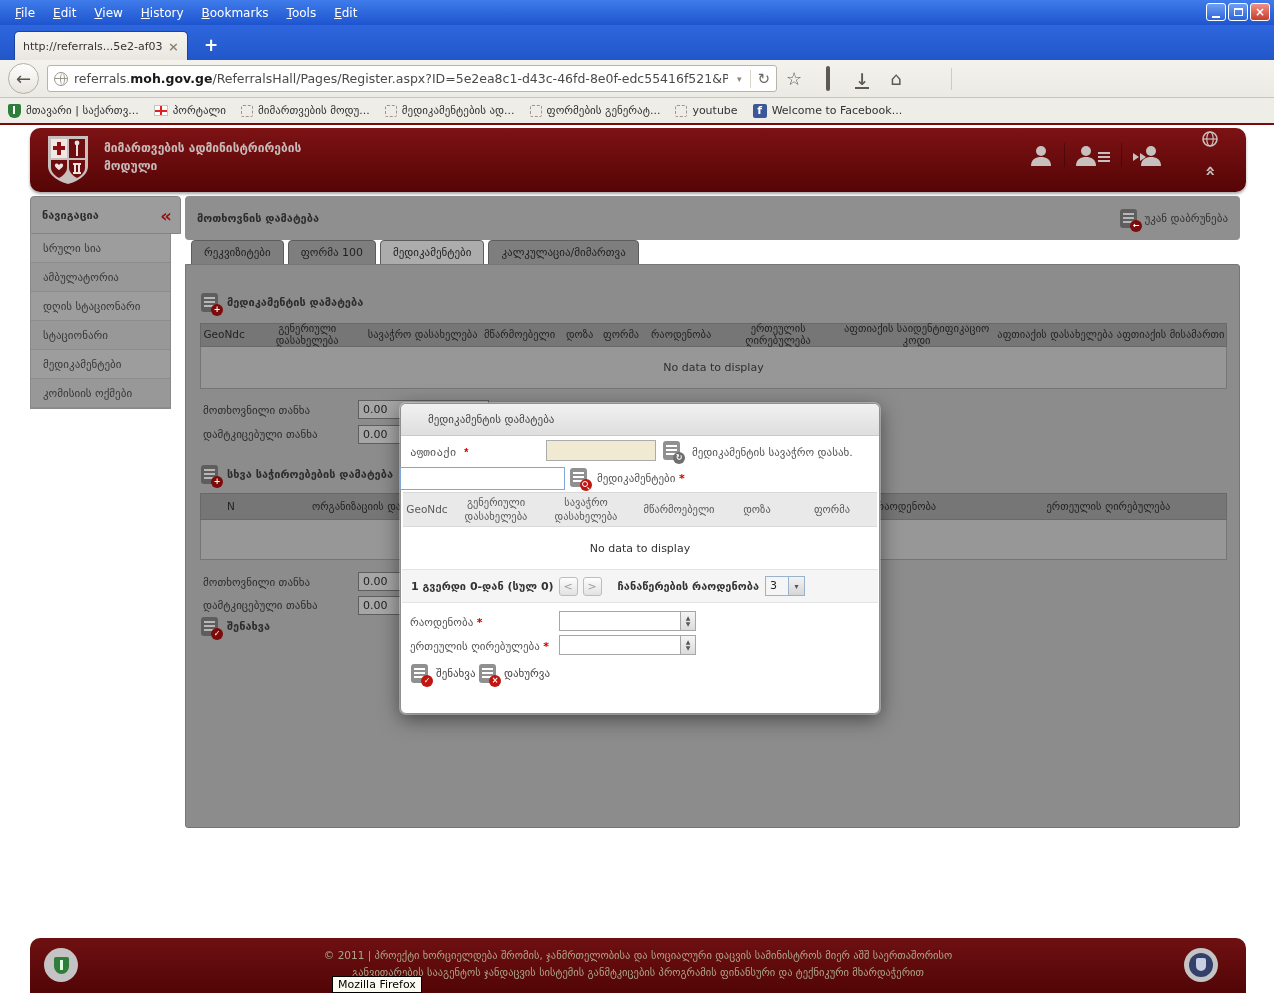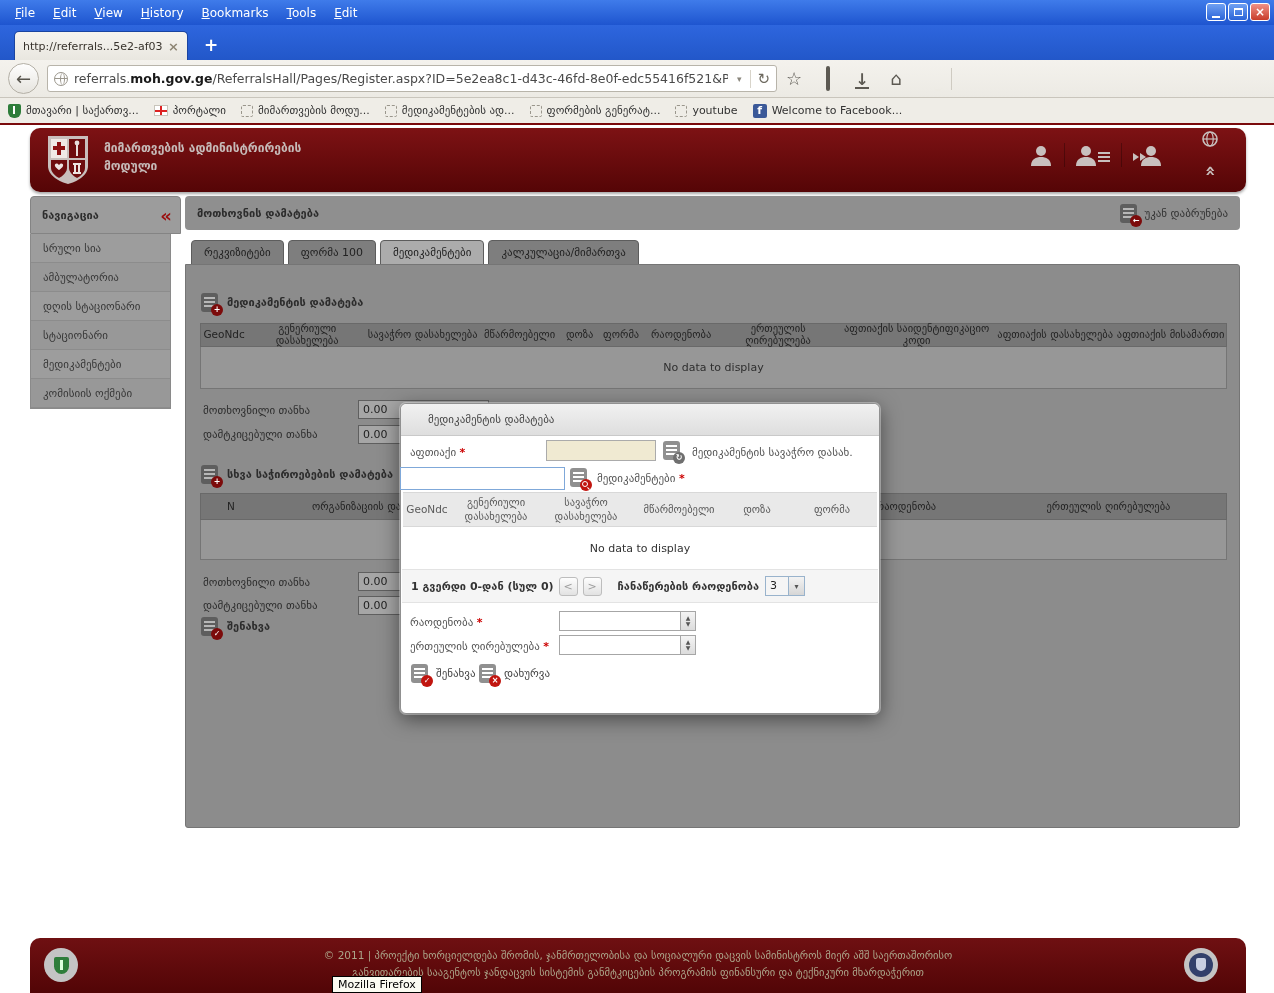--- a/index.html
+++ b/index.html
@@ -94,21 +94,21 @@
     border:1px solid #848484; border-radius:4px 4px 0 0; display:flex; align-items:center;
     justify-content:space-between; padding:0 11px; }
   .sb-title .t { font-size:11px; font-weight:bold; color:#2E2E2E; }
   .sb-collapse { color:#9B0D0D; font-size:18px; font-weight:bold; letter-spacing:-3px; }
   .sb-list { position:absolute; left:30px; top:234px; width:141px; background:#9B9B9B;
     border:1px solid #8A8A8A; border-top:none; }
   .sb-item { height:29px; line-height:29px; padding-left:12px; font-size:11px; color:#393939;
     border-bottom:1px solid #8C8C8C; background:#9D9D9D; }
   .sb-item:nth-child(even){ background:#989898; }
 
-  .ct-title { position:absolute; left:185px; top:196px; width:1055px; height:34px; background:#8F8F8F;
+  .ct-title { position:absolute; left:185px; top:196px; width:1055px; height:44px; background:#8F8F8F;
     border-radius:4px; display:flex; align-items:center; justify-content:space-between; padding:0 12px; }
   .ct-title .t { font-size:11px; font-weight:bold; color:#2C2C2C; }
   .mini-btn { display:flex; align-items:center; gap:7px; font-size:11px; color:#333; }
 
   .tabs2 { position:absolute; left:191px; top:240px; display:flex; gap:4px; }
   .tab2 { height:25px; line-height:23px; padding:0 12px; background:#7E7E7E; border:1px solid #5D5D5D;
     border-radius:4px 4px 0 0; font-size:11px; color:#222; }
   .tab2.active { background:#ACACAC; }
 
   .panel { position:absolute; left:185px; top:264px; width:1055px; height:564px; background:#8C8C8C;
@@ -429,21 +429,21 @@
     <div class="ft-logo" style="right:28px;">
         <span class="ft-emblem"></span>
       </div>
   </div>
 
   <div class="modal">
     <div class="m-head">
         <span>მედიკამენტის დამატება</span>
       </div>
 
-    <div class="m-lbl" style="left:9px; top:42px;">
+    <div class="m-lbl" style="left:9px; top:42px;font-family:Liberation Mono, monospace;">
       <span>აფთიაქი</span> <span class="req">*</span>
     </div>
     <div class="m-in-beige"></div>
     <span class="doc lite m-ico" style="left:262px; top:37px;">
       <span class="badge gray">↻</span>
     </span>
     <div class="m-lbl" style="left:291px; top:42px;">მედიკამენტის სავაჭრო დასახ.</div>
 
     <input class="m-in-focus" style="">
     <span class="doc lite m-ico" style="left:169px; top:64px;">

